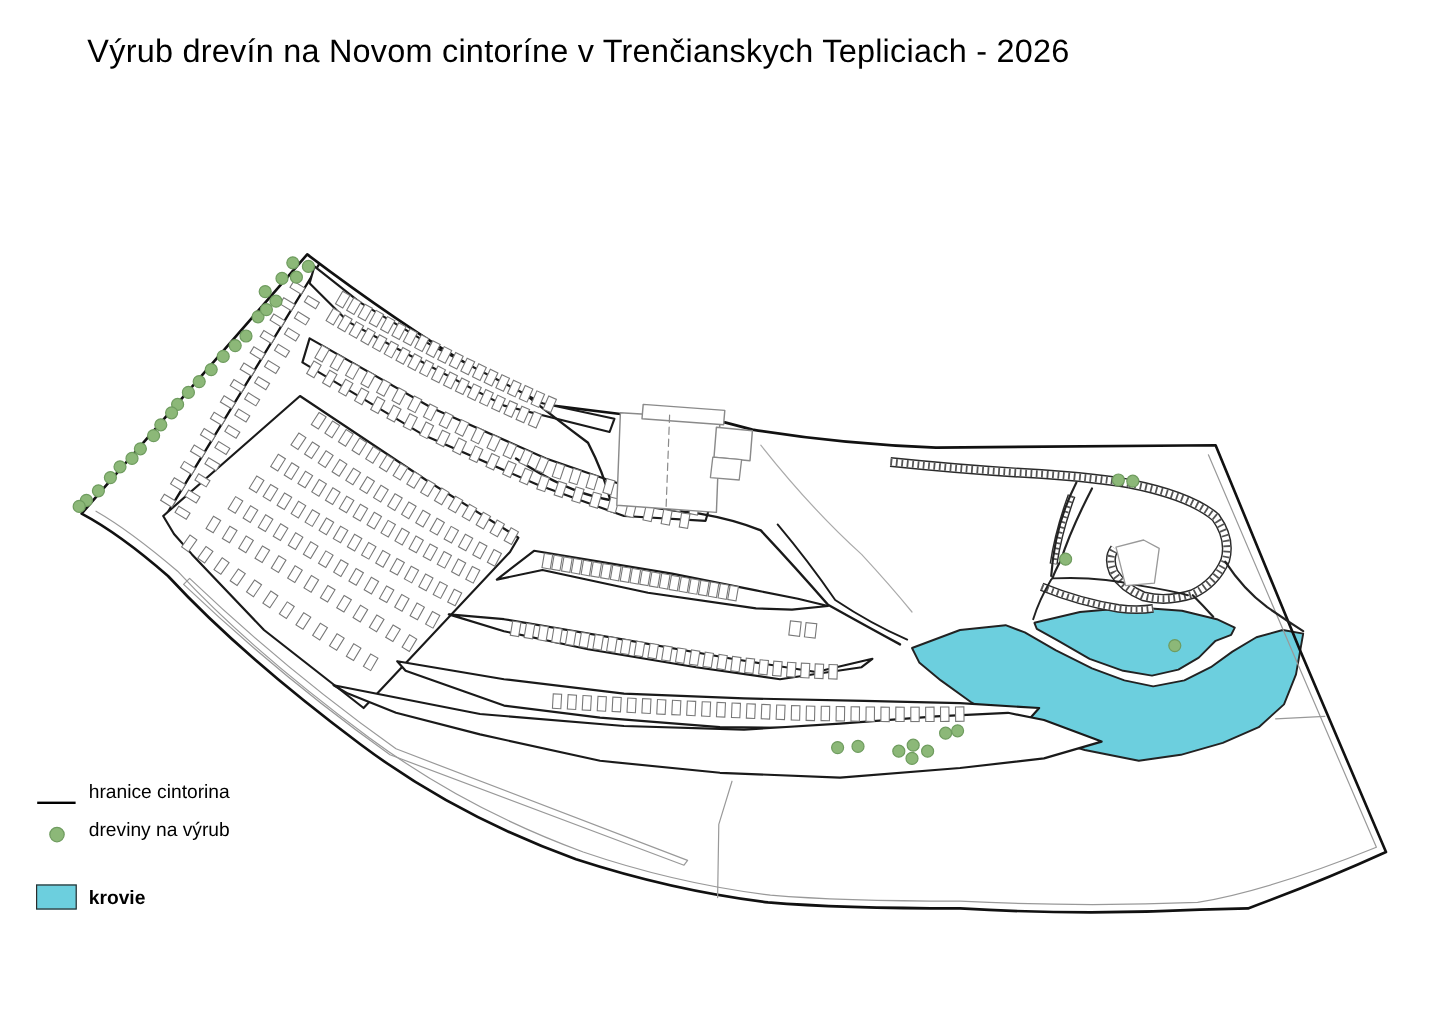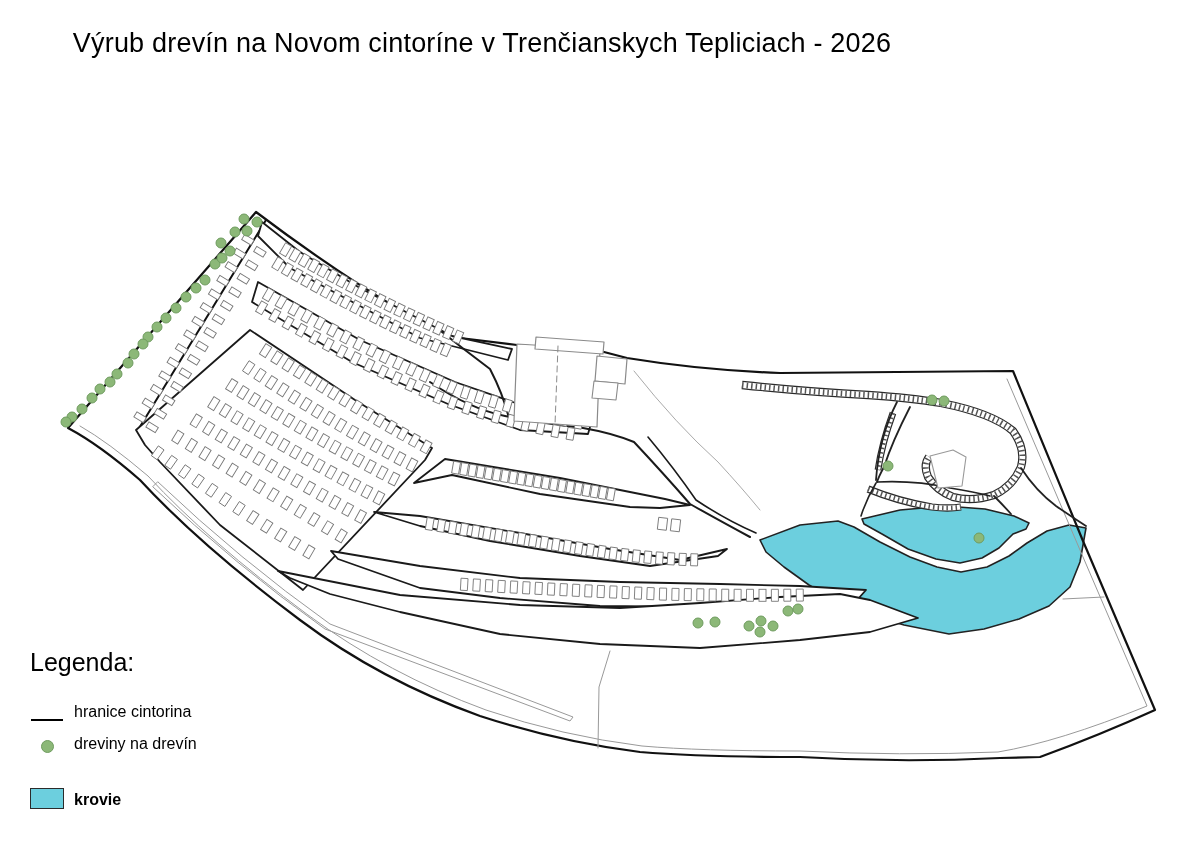--- a/index.html
+++ b/index.html
@@ -388,32 +388,31 @@
       <circle cx="788" cy="611" r="5" fill="#8CB878" stroke="#6F9C5F" stroke-width="1"></circle>
       <circle cx="798" cy="609" r="5" fill="#8CB878" stroke="#6F9C5F" stroke-width="1"></circle>
       <circle cx="932" cy="400" r="5" fill="#8CB878" stroke="#6F9C5F" stroke-width="1"></circle>
       <circle cx="944" cy="401" r="5" fill="#8CB878" stroke="#6F9C5F" stroke-width="1"></circle>
       <circle cx="888" cy="466" r="5" fill="#8CB878" stroke="#6F9C5F" stroke-width="1"></circle>
       <circle cx="979" cy="538" r="5" fill="#8CB878" stroke="#6F9C5F" stroke-width="1"></circle>
     </svg>
 </div>
 
 <div class="legend">
-  <div class="legend-heading">Legenda:</div>
   <div class="legend-row">
     <span class="legend-sym">
         <span class="sym-line"></span>
       </span>
     <span class="legend-label">hranice cintorina</span>
   </div>
   <div class="legend-row">
     <span class="legend-sym">
         <span class="sym-dot" style="background: rgb(140, 184, 120); border: 1px solid rgb(111, 156, 95);"></span>
       </span>
-    <span class="legend-label">dreviny na drevín</span>
+    <span class="legend-label">dreviny na výrub</span>
   </div>
   <div class="legend-row gap">
     <span class="legend-sym">
         <span class="sym-swatch" style="background: rgb(108, 207, 222);"></span>
       </span>
     <span class="legend-label">krovie</span>
   </div>
 </div>
 
 </body></html>

